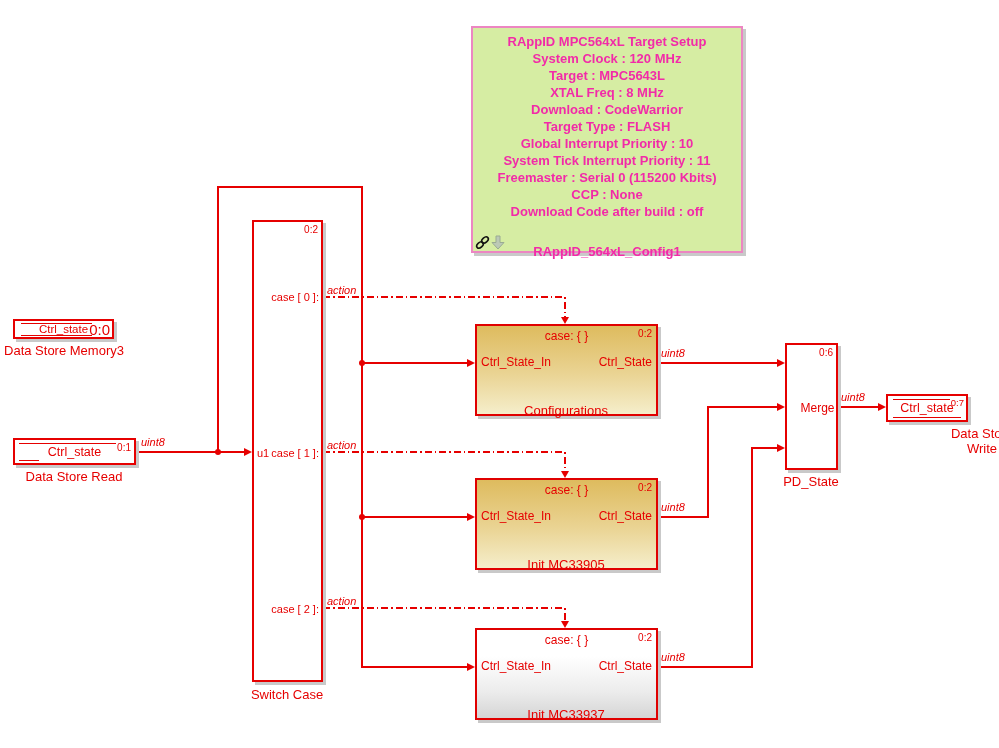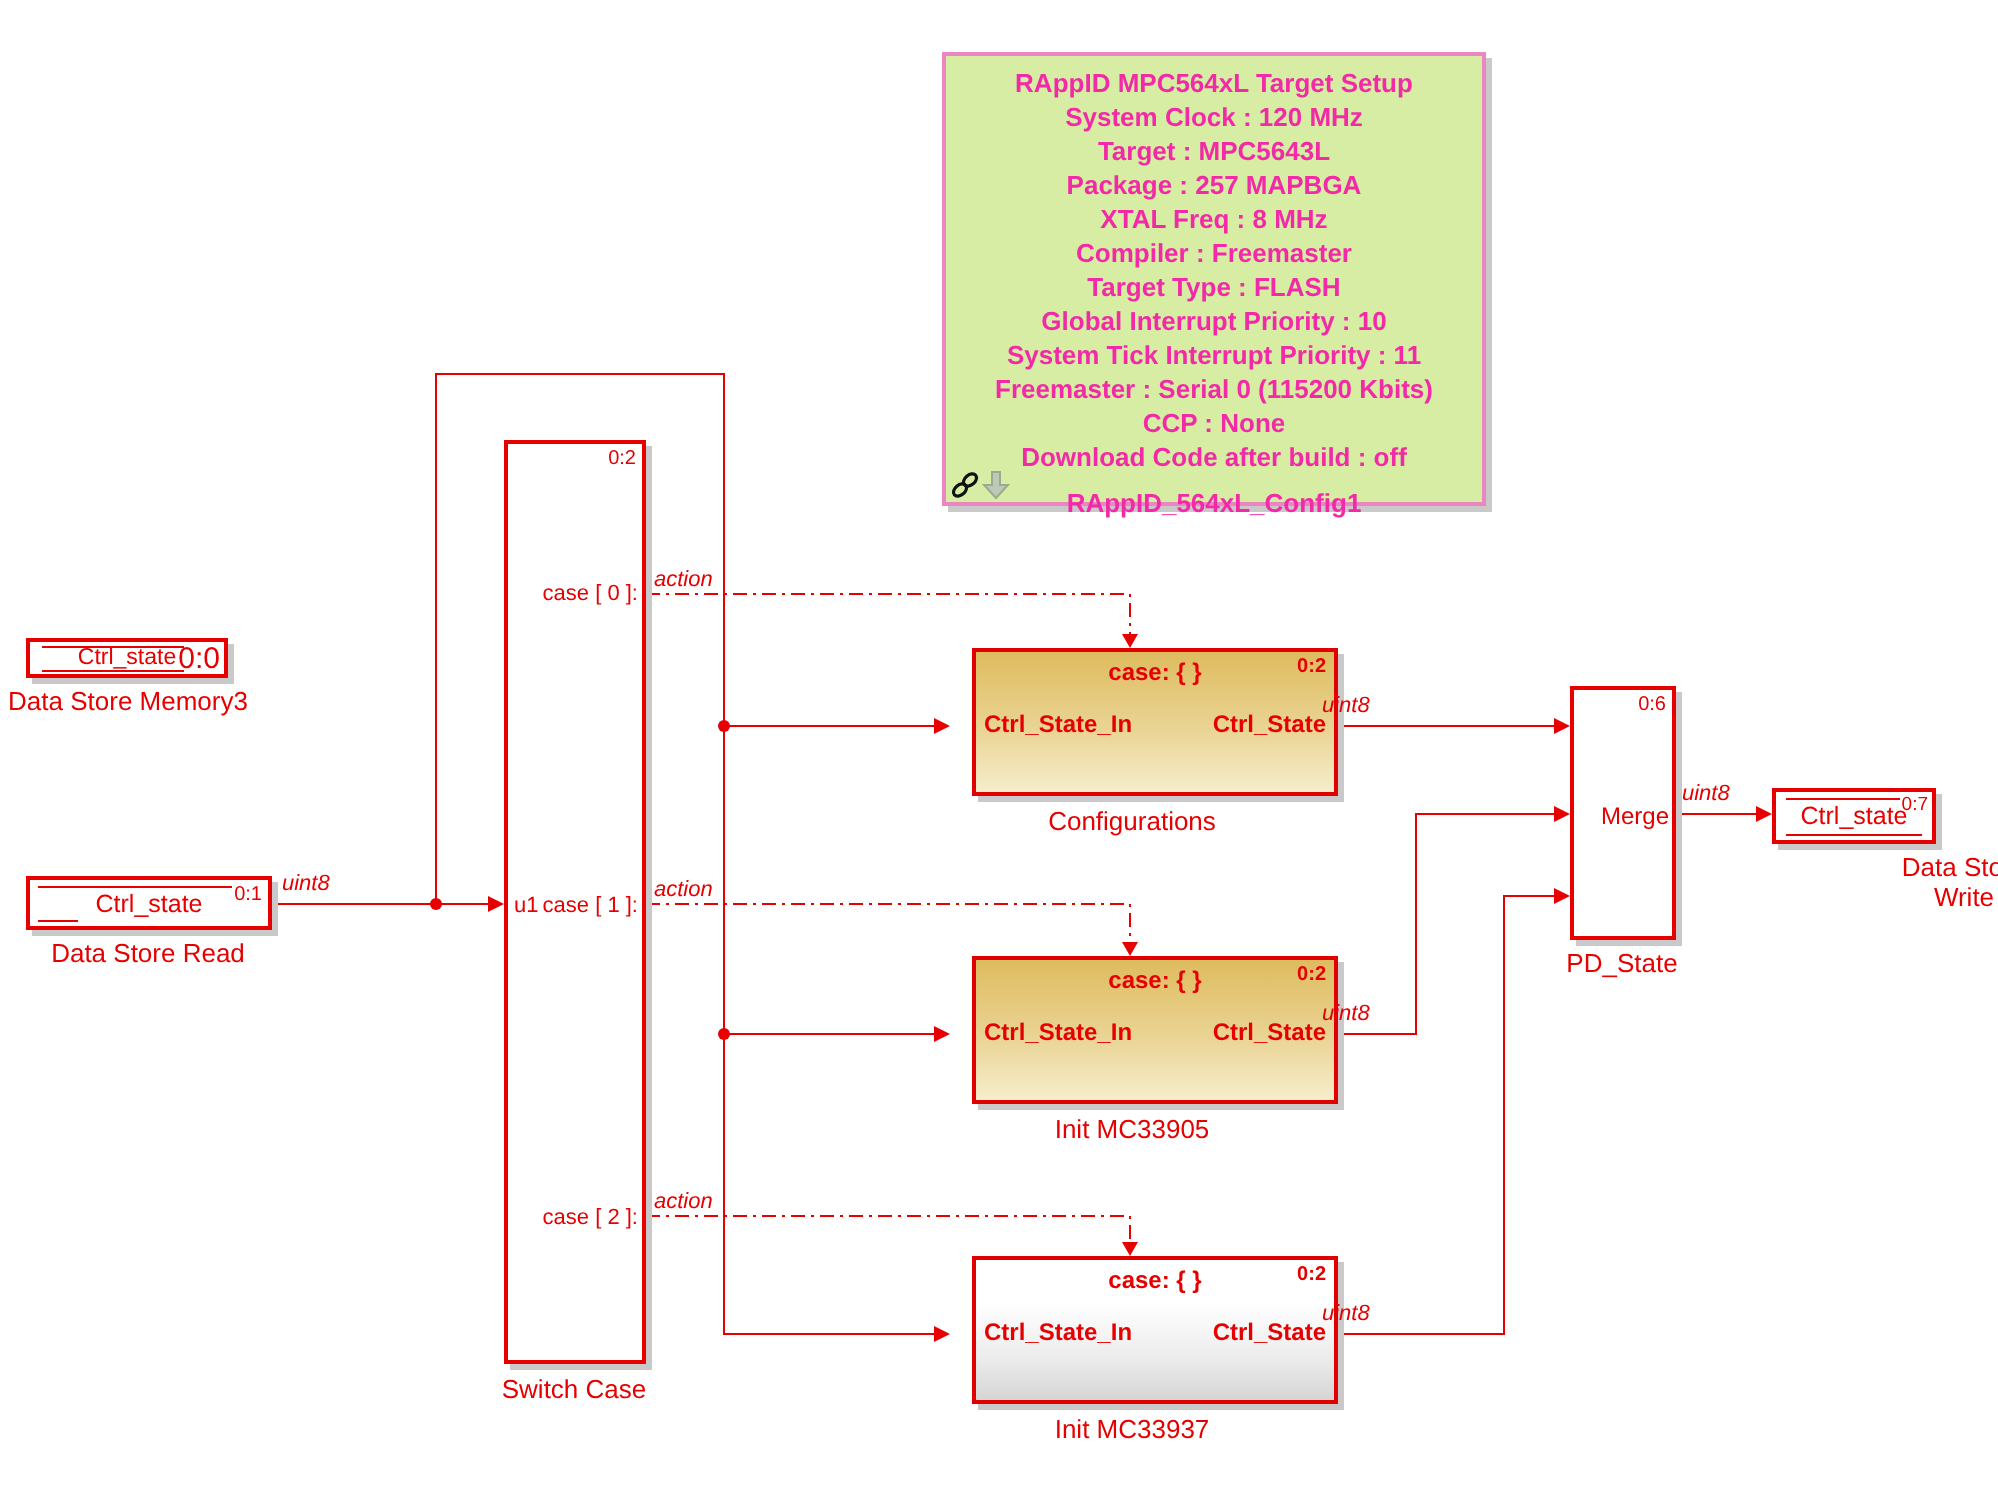--- a/index.html
+++ b/index.html
@@ -44,23 +44,22 @@
 
   
   .switchcase{
     left:252px;top:220px;width:71px;height:462px;
     background:#ffffff;border:2px solid var(--red);
   }
   .switchcase .port{position:absolute;font-size:11px;white-space:nowrap;}
 
   
   .subsys{
-    left:486px;width:183px;height:74px;
+    left:475px;width:183px;height:92px;
     border:2.5px solid #e00000;
-    font-weight:bold;
   }
   .subsys.gold{background:linear-gradient(180deg,var(--gold-top) 0%,var(--gold-mid) 55%,var(--gold-bottom) 100%);}
   .subsys.plain{background:linear-gradient(180deg,var(--plain-top) 30%,var(--plain-mid) 70%,var(--plain-bottom) 100%);}
   .subsys .header{position:absolute;top:3px;left:0;right:0;text-align:center;font-size:12px;}
   .subsys .port-in{position:absolute;left:4px;top:29px;font-size:12px;white-space:nowrap;}
   .subsys .port-out{position:absolute;right:4px;top:29px;font-size:12px;white-space:nowrap;}
 
   
   .merge{
     left:785px;top:343px;width:53px;height:127px;
@@ -107,23 +106,22 @@
 
     <polygon class="ah" points="561,317 569,317 565,324"></polygon>
     <polygon class="ah" points="561,471 569,471 565,478"></polygon>
     <polygon class="ah" points="561,621 569,621 565,628"></polygon>
   </svg>
 
   <div class="blk annotation">
     <div class="line">RAppID MPC564xL Target Setup</div>
     <div class="line">System Clock : 120 MHz</div>
     <div class="line">Target : MPC5643L</div>
-    <div class="line">Package : 257 MAPBGA</div>
     <div class="line">XTAL Freq : 8 MHz</div>
-    <div class="line">Compiler : Freemaster</div>
+    <div class="line">Download : CodeWarrior</div>
     <div class="line">Target Type : FLASH</div>
     <div class="line">Global Interrupt Priority : 10</div>
     <div class="line">System Tick Interrupt Priority : 11</div>
     <div class="line">Freemaster : Serial 0 (115200 Kbits)</div>
     <div class="line">CCP : None</div>
     <div class="line">Download Code after build : off</div>
     <div class="badge-row">
       <svg width="15" height="15" viewBox="0 0 15 15">
         <g fill="none" stroke="#111111" stroke-width="1.6">
           <ellipse cx="5" cy="10" rx="3.7" ry="2.5" transform="rotate(-40 5 10)"></ellipse>

